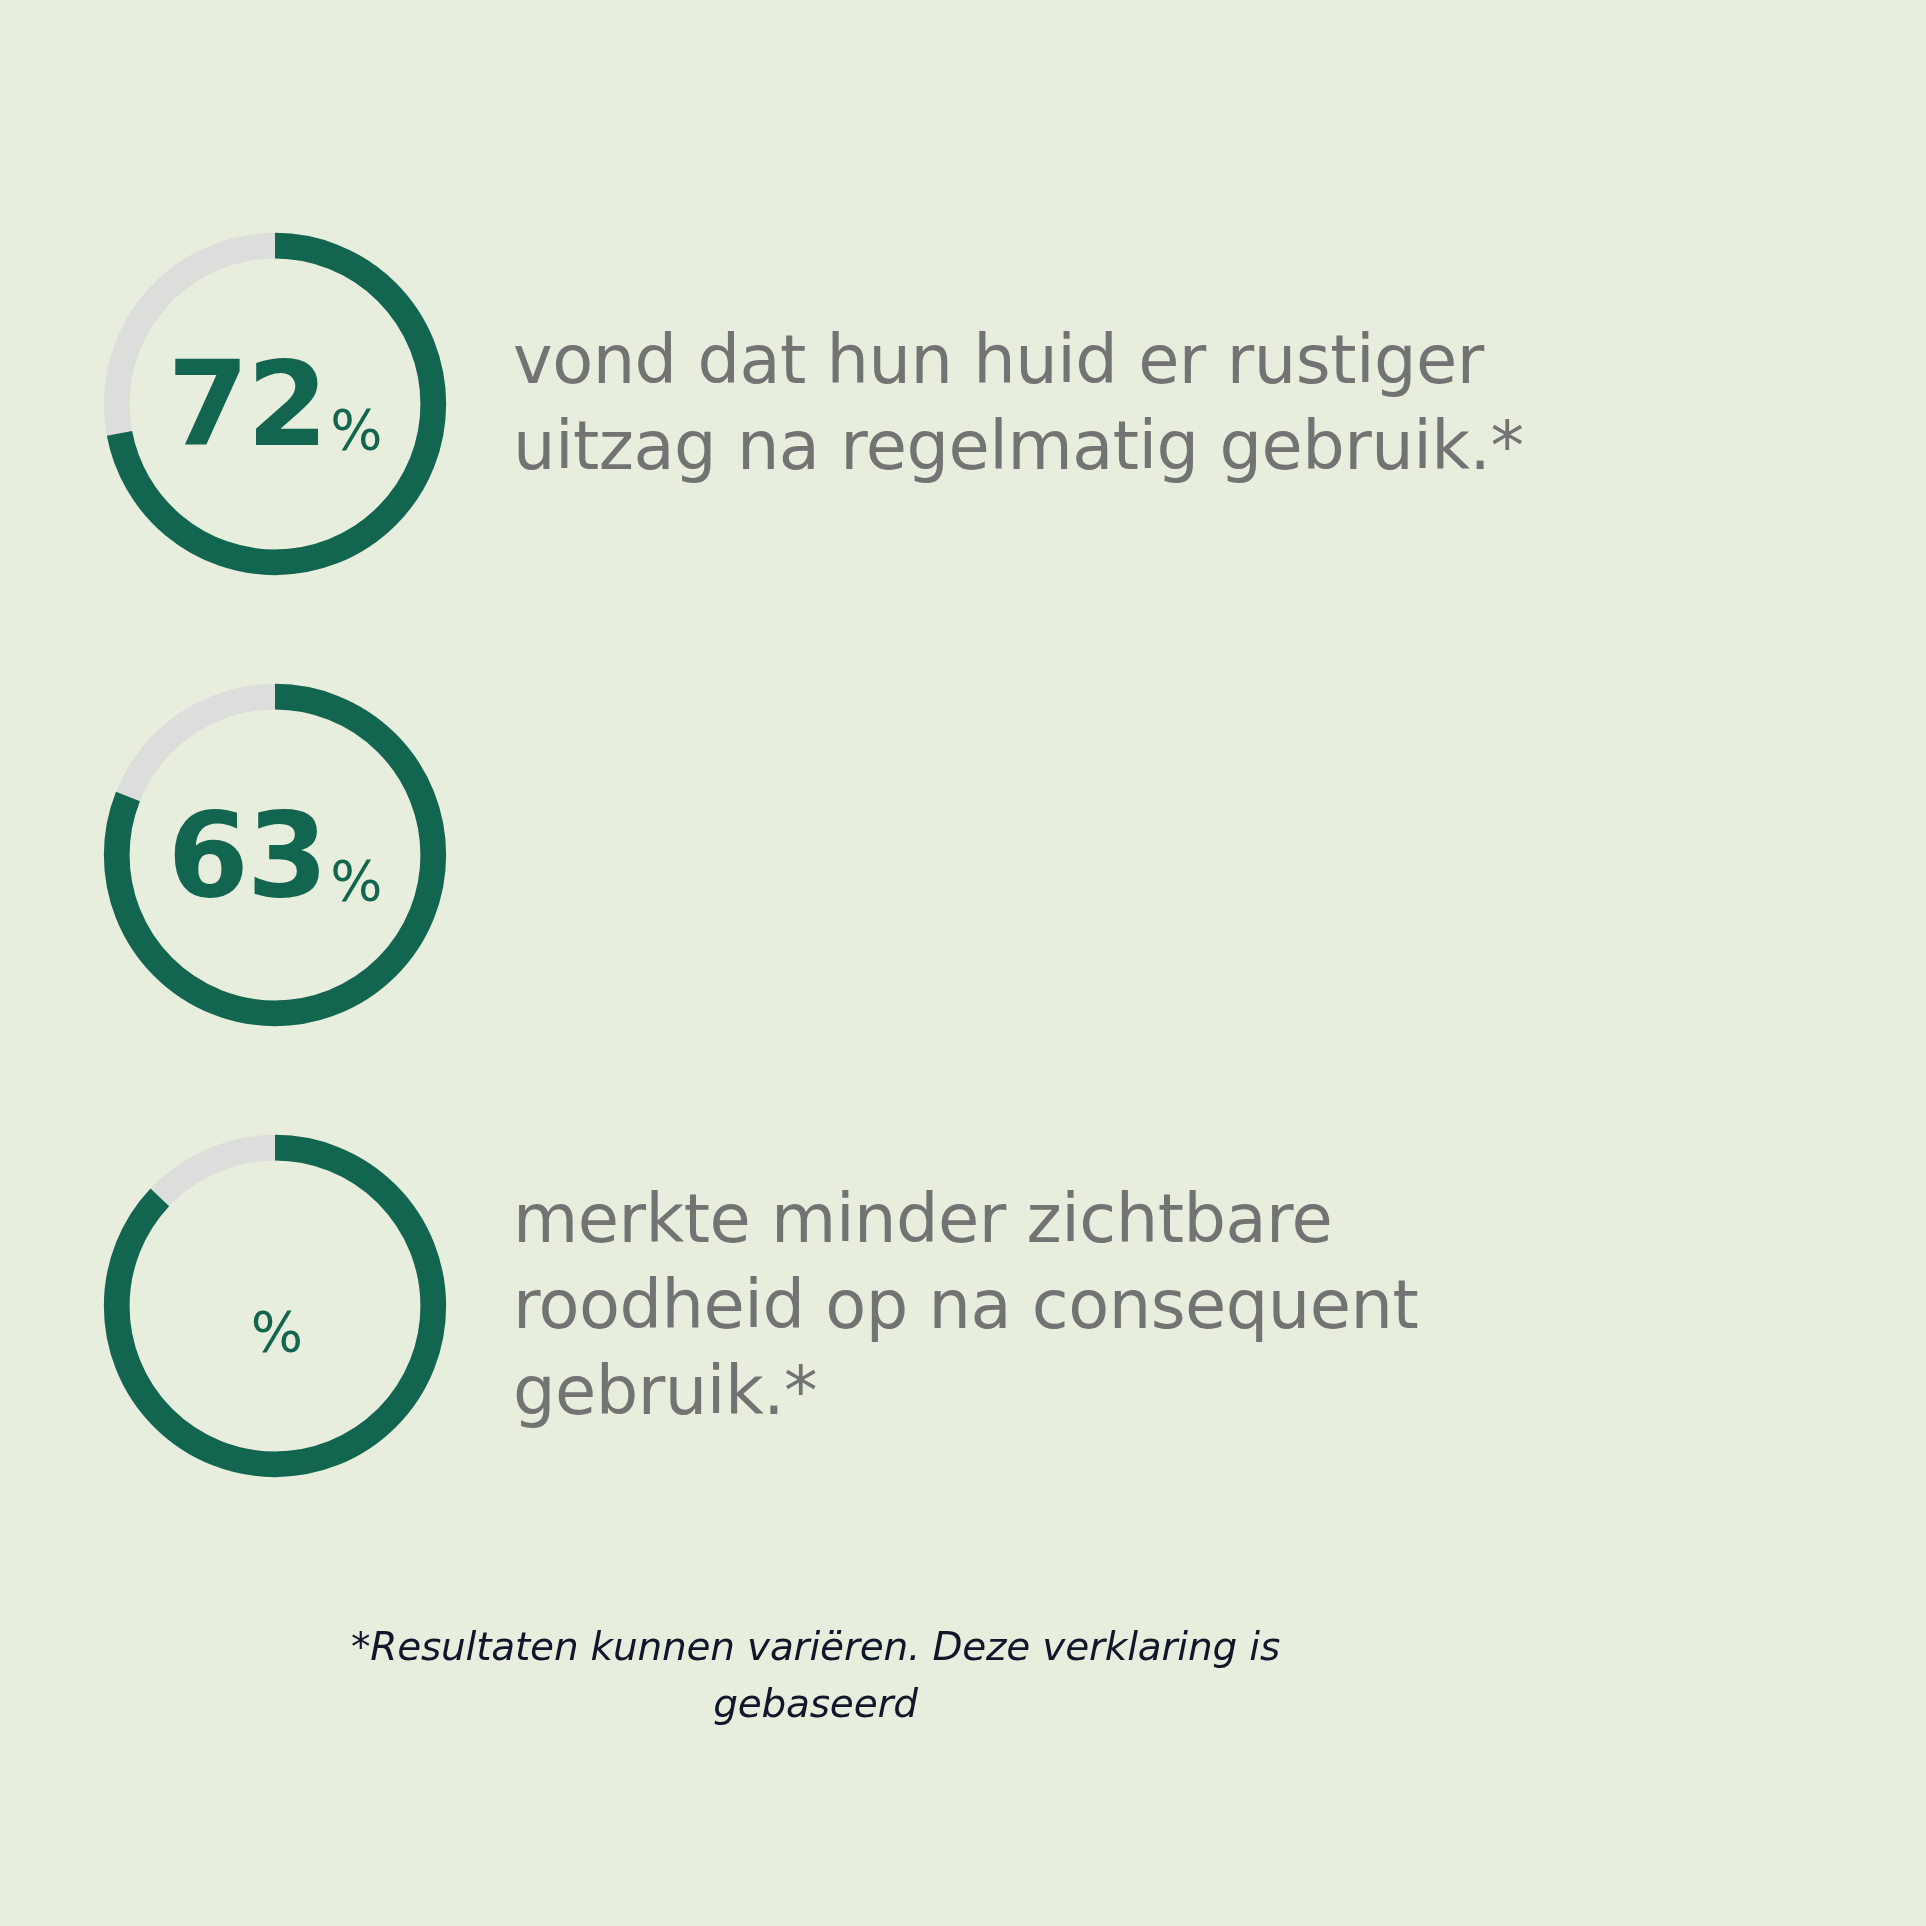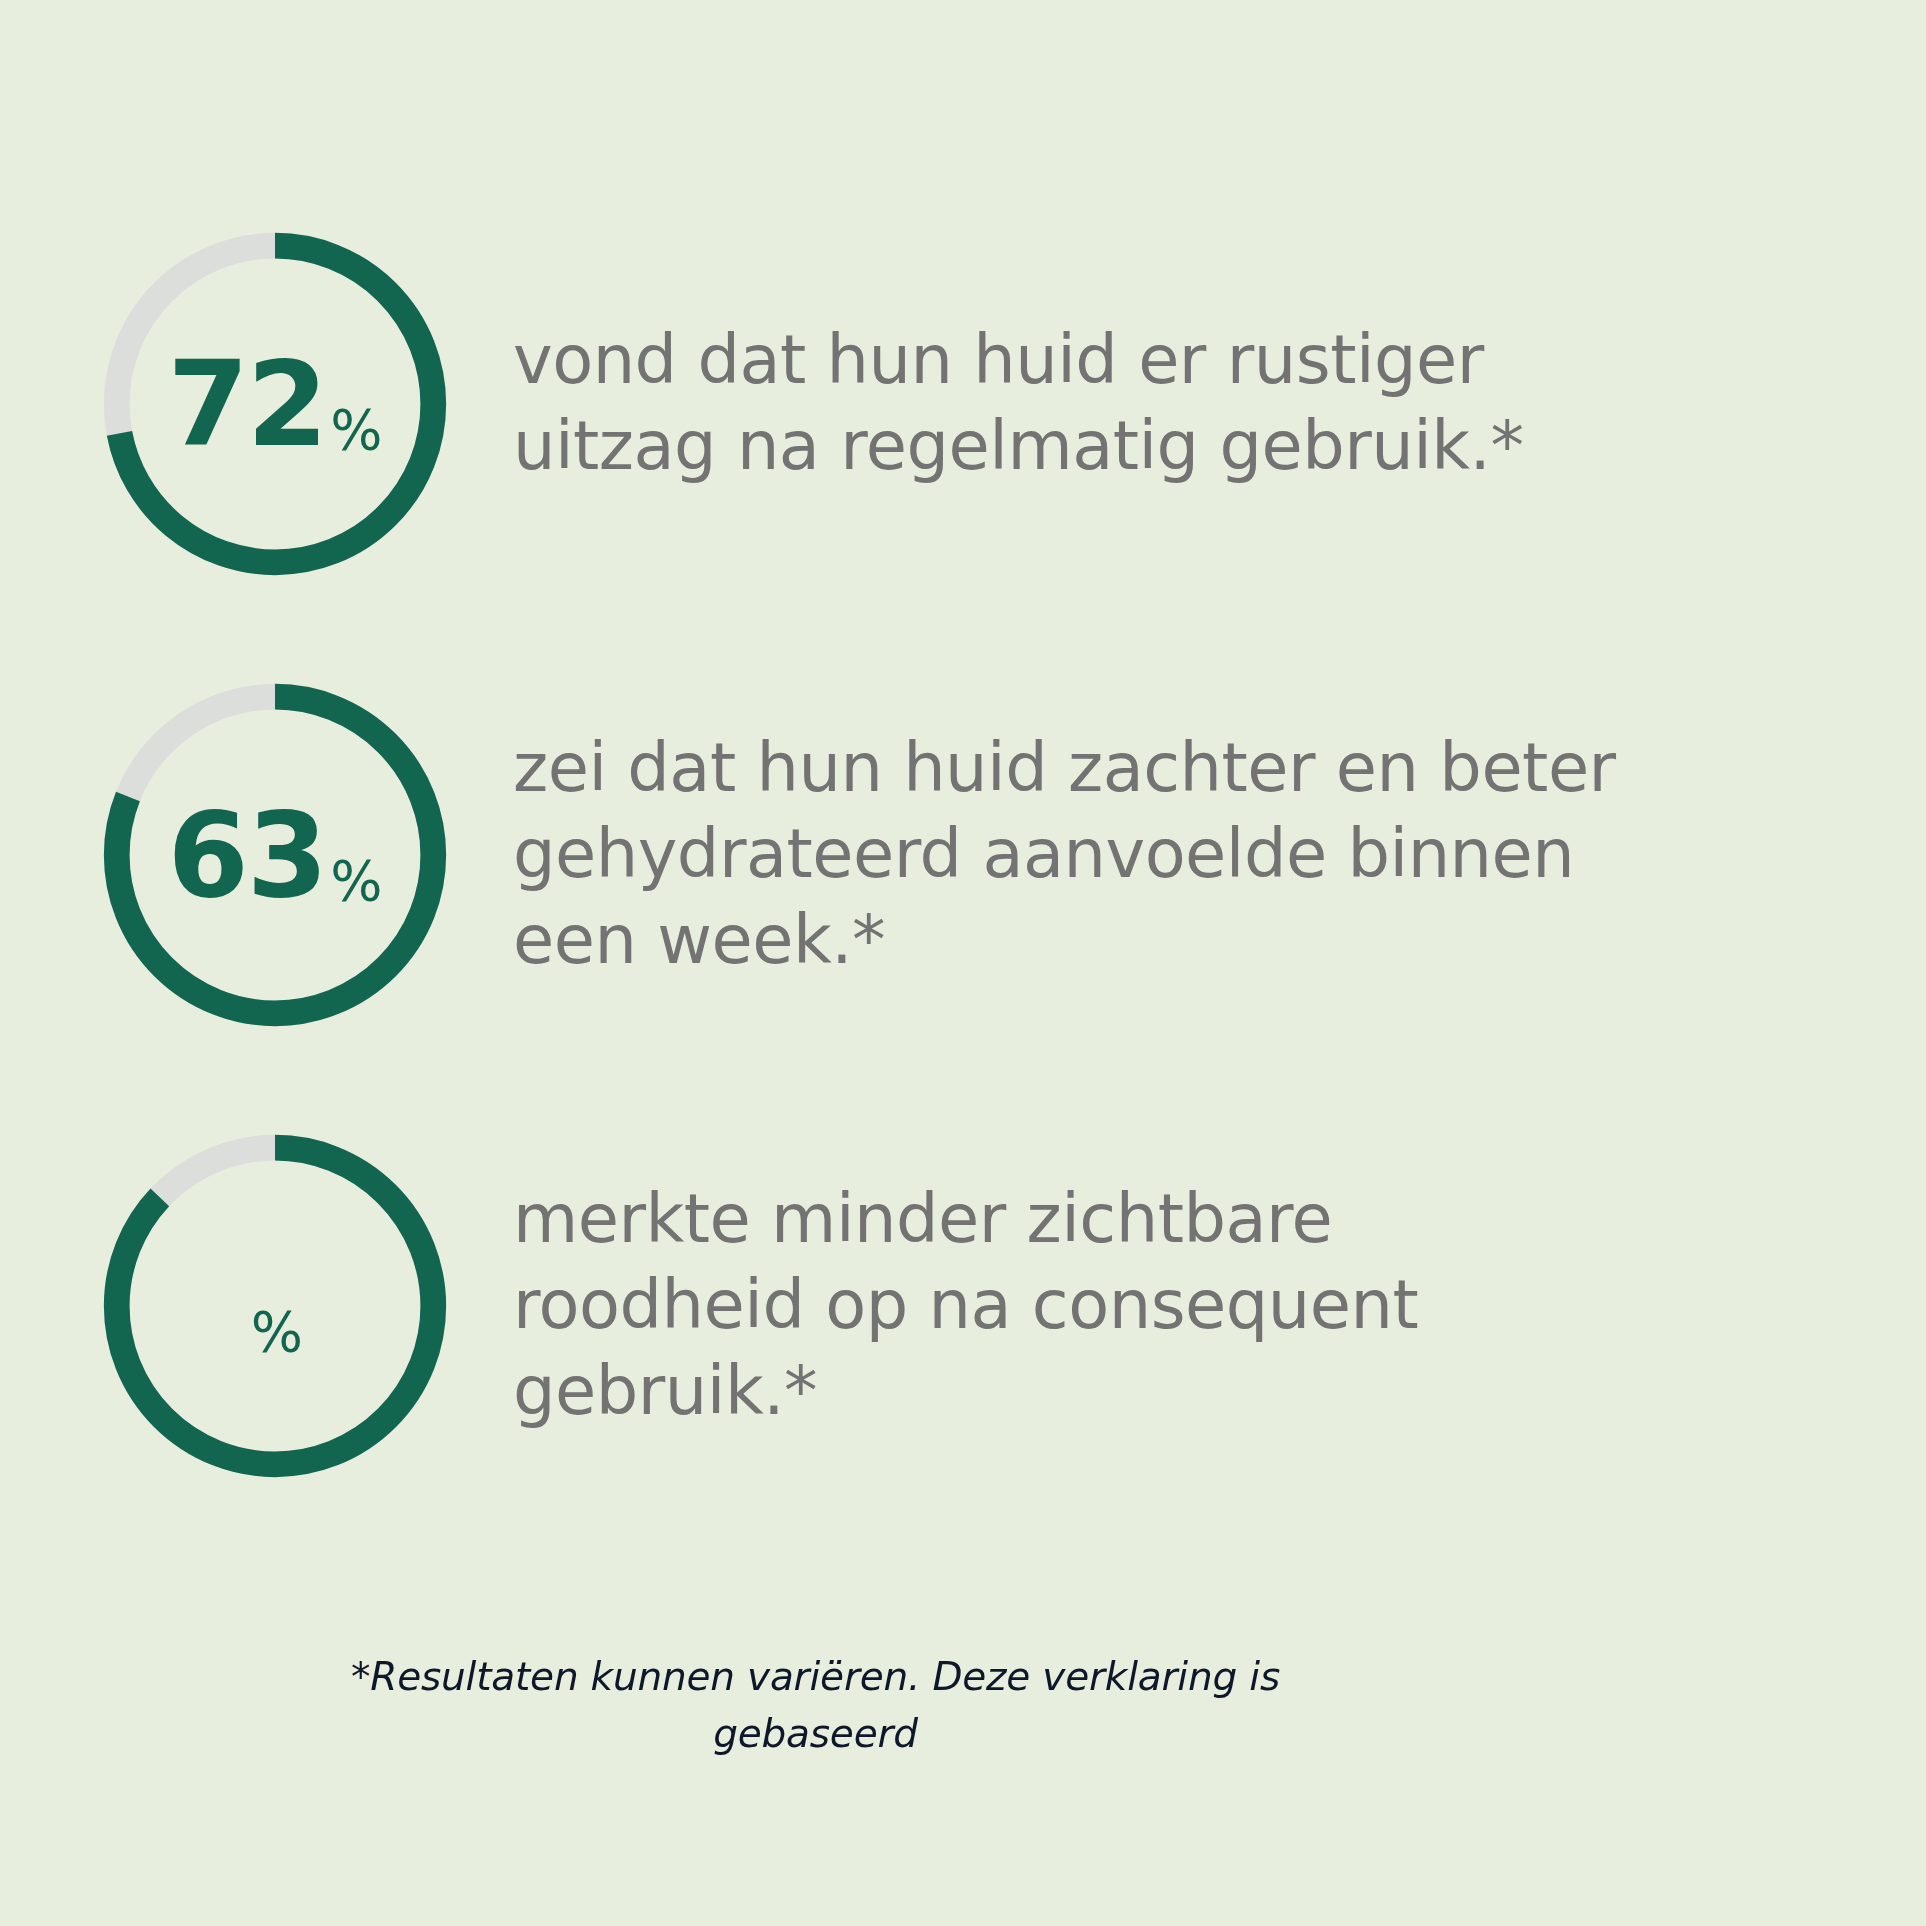--- a/index.html
+++ b/index.html
@@ -14,21 +14,20 @@
     overflow: hidden;
   }
   .page {
     position: relative;
     width: 1631px;
     height: 1927px;
     box-sizing: border-box;
     display: flex;
     flex-direction: column;
     justify-content: flex-start;
-    gap: 30px;
   }
   .stats {
     margin-top: 220px;
     display: flex;
     flex-direction: column;
     gap: 83px;
   }
   .stat-row {
     display: flex;
     align-items: center;
@@ -118,21 +117,20 @@
       <div class="donut-wrap">
         <svg viewBox="0 0 372 372" aria-hidden="true">
           <circle cx="186" cy="186" r="160" fill="none" stroke="#dcdedb" stroke-width="26"></circle>
           <circle cx="186" cy="186" r="160" fill="none" stroke="#12654f" stroke-width="26" stroke-dasharray="814.3 190.9" stroke-dashoffset="0" transform="rotate(-90 186 186)" stroke-linecap="butt"></circle>
         </svg>
         <div class="donut-label">
           <span class="donut-num">63</span>
           <span class="donut-pct">%</span>
         </div>
       </div>
-      <div class="stat-text">zei dat hun huid zachter en beter gehydrateerd aanvoelde binnen een week.*</div>
     </div>
 
     <div class="stat-row">
       <div class="donut-wrap">
         <svg viewBox="0 0 372 372" aria-hidden="true">
           <circle cx="186" cy="186" r="160" fill="none" stroke="#dcdedb" stroke-width="26"></circle>
           <circle cx="186" cy="186" r="160" fill="none" stroke="#12654f" stroke-width="26" stroke-dasharray="874.6 130.6" stroke-dashoffset="0" transform="rotate(-90 186 186)" stroke-linecap="butt"></circle>
         </svg>
         <div class="donut-label">
           <span class="donut-pct">%</span>

